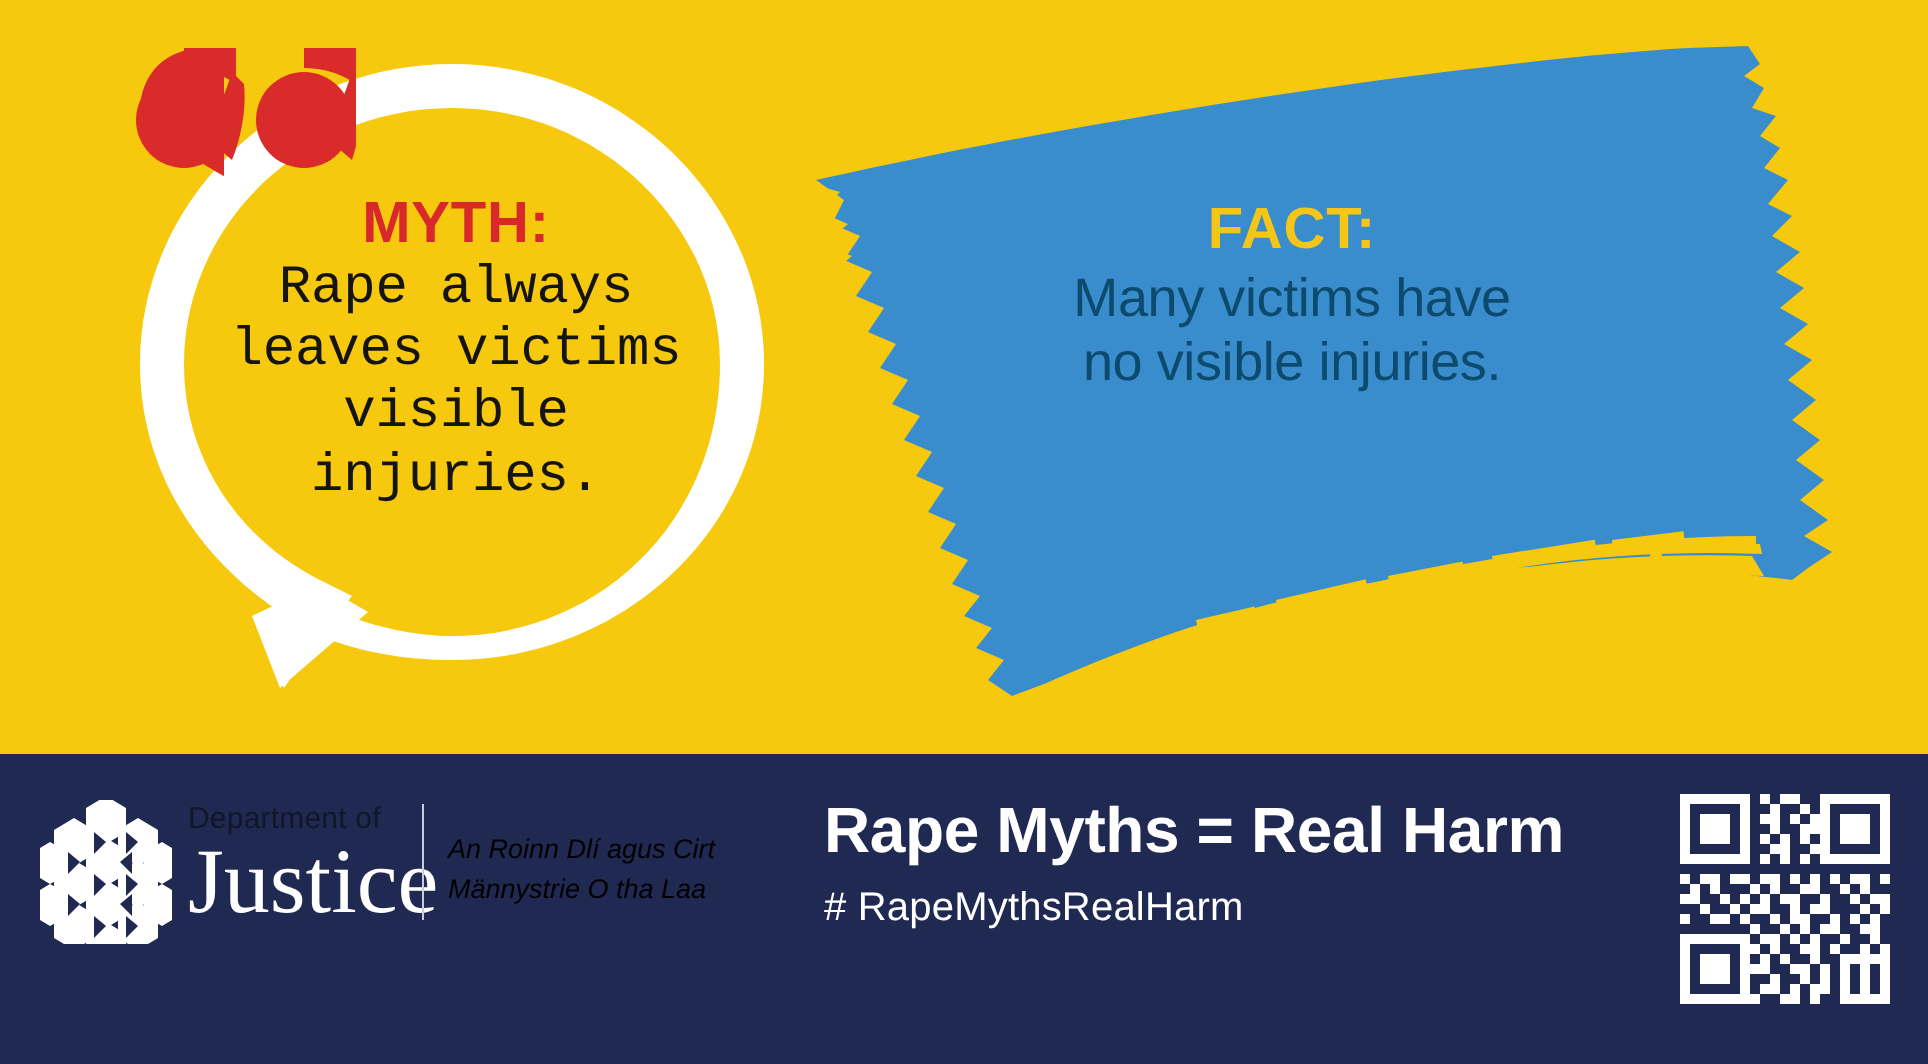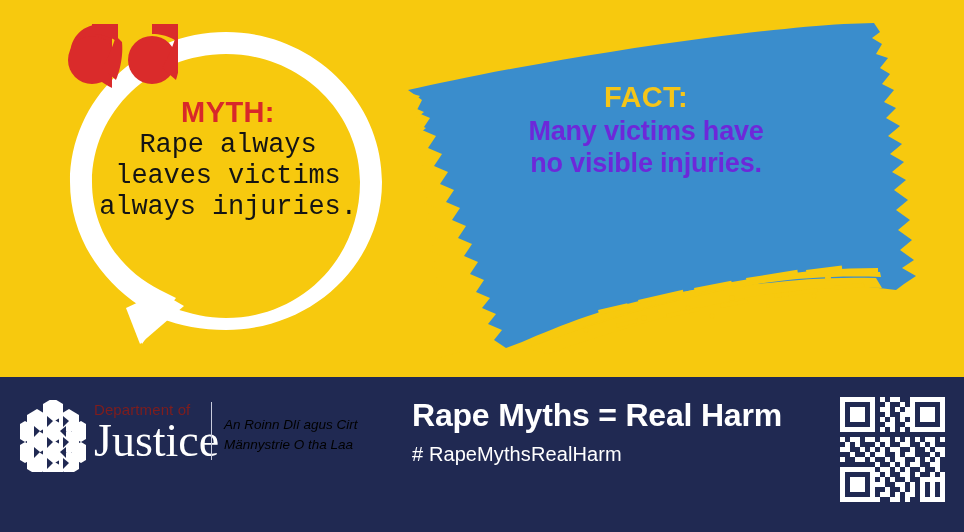--- a/index.html
+++ b/index.html
@@ -79,38 +79,38 @@
     font-size: 27px;
     font-weight: normal;
     letter-spacing: -0.1px;
     font-family: Liberation Mono, monospace;
   }
 
   
   .fact-text {
     position: absolute;
     left: 470px;
-    top: 80px;
+    top: 98px;
     width: 352px;
     text-align: center;
     line-height: 1.18;
   }
   .fact-label {
     display: block;
     color: #F5C518;
     font-size: 29px;
     font-weight: bold;
     letter-spacing: 0.4px;
     margin-bottom: 2px;
   }
   .fact-body {
     display: block;
-    color: #6d28d9;
+    color: #0c4a6e;
     font-size: 27px;
-    font-weight: bold;
+    font-weight: normal;
     letter-spacing: -0.2px;
   }
 
   
   .footer {
     position: absolute;
     left: 0;
     top: 377px;
     width: 964px;
     height: 155px;
@@ -127,21 +127,21 @@
   .logo-mark svg { display: block; width: 100%; height: 100%; }
 
   .logo-words {
     position: absolute;
     left: 94px;
     top: 402px;
     width: 116px;
   }
   .logo-dept {
     display: block;
-    color: #7f1d1d;
+    color: #0f172a;
     font-size: 15px;
     letter-spacing: 0.1px;
     line-height: 1;
     margin-bottom: 1px;
   }
   .logo-justice {
     display: block;
     color: #ffffff;
     font-family: "Liberation Serif", serif;
     font-size: 46px;
@@ -308,21 +308,21 @@
         <circle fill="#DA2B2B" cx="86" cy="38" r="24"></circle>
         <path fill="#DA2B2B" d="M 86,12 C 102,12 112,20 112,20 L 112,2 L 86,2 Z"></path>
         <path fill="#DA2B2B" d="M 110,14 C 110,14 104,34 96,46 L 110,58 C 110,58 116,40 116,20 Z"></path>
       </svg>
     </div>
 
     <div class="myth-text">
       <span class="myth-label">MYTH:</span>
       <span class="myth-body">Rape always</span>
       <span class="myth-body">leaves victims</span>
-      <span class="myth-body">always injuries.</span>
+      <span class="myth-body">visible injuries.</span>
     </div>
 
     <div class="fact-text">
       <span class="fact-label">FACT:</span>
       <span class="fact-body">Many victims have</span>
       <span class="fact-body">no visible injuries.</span>
     </div>
   </div>
 
   <div class="footer"></div>

